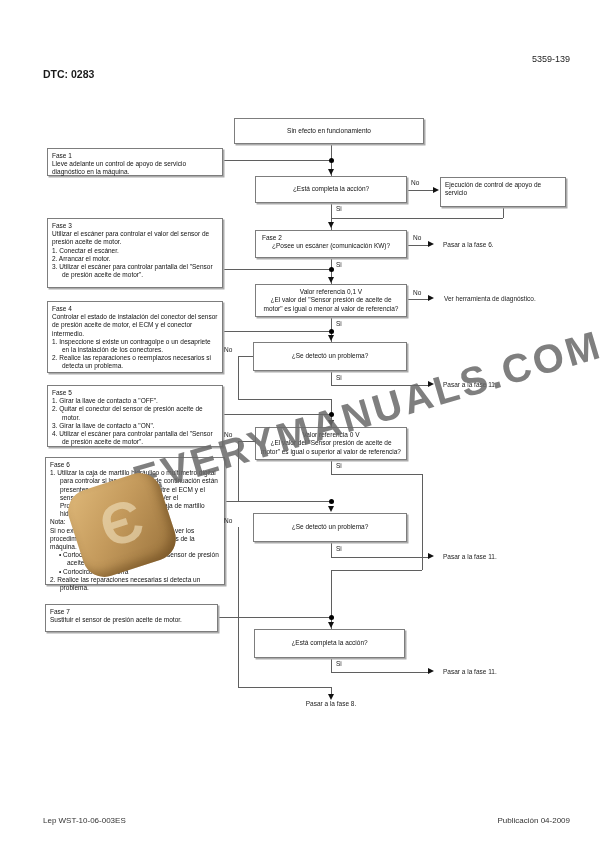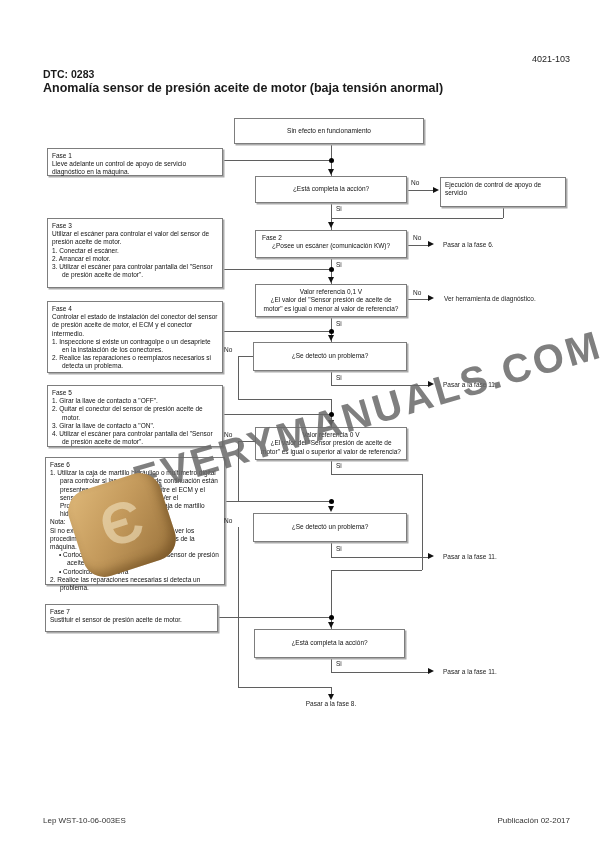--- a/index.html
+++ b/index.html
@@ -57,23 +57,22 @@
   .wmlogo span{
     font-size:58px;font-weight:bold;color:rgba(240,225,190,0.6);
     transform:translateY(-3px);
   }
 </style>
 </head>
 <body>
 
 <div id="page">
 
-  <div class="abs pagecode">4021-103</div>
+  <div class="abs pagecode">5359-139</div>
   <div class="abs dtc">DTC: 0283</div>
-  <div class="abs doctitle">Anomalía sensor de presión aceite de motor (baja tensión anormal)</div>
 
   <div id="flow">
       <div class="vl" style="left: 331px; top: 144px; height: 32px;"></div>
       <div class="vl" style="left: 331px; top: 203px; height: 27px;"></div>
       <div class="vl" style="left: 503px; top: 207px; height: 11px;"></div>
       <div class="vl" style="left: 331px; top: 258px; height: 26px;"></div>
       <div class="vl" style="left: 331px; top: 317px; height: 25px;"></div>
       <div class="vl" style="left: 238px; top: 356px; height: 43px;"></div>
       <div class="vl" style="left: 331px; top: 371px; height: 14px;"></div>
       <div class="vl" style="left: 331px; top: 399px; height: 28px;"></div>
@@ -242,15 +241,15 @@
   <div class="gototxt" style="left:443px;top:553px;">Pasar a la fase 11.</div>
   <div class="gototxt" style="left:443px;top:668px;">Pasar a la fase 11.</div>
   <div class="gototxt" style="left:286px;top:700px;width:90px;text-align:center;">Pasar a la fase 8.</div>
 
   <div class="wmtext">EVERYMANUALS.COM</div>
   <div class="wmlogo">
     <span>Є</span>
   </div>
 
   <div class="abs footl">Lep WST-10-06-003ES</div>
-  <div class="abs footr">Publicación 02-2017</div>
+  <div class="abs footr">Publicación 04-2009</div>
 
 </div>
 
 </body></html>

